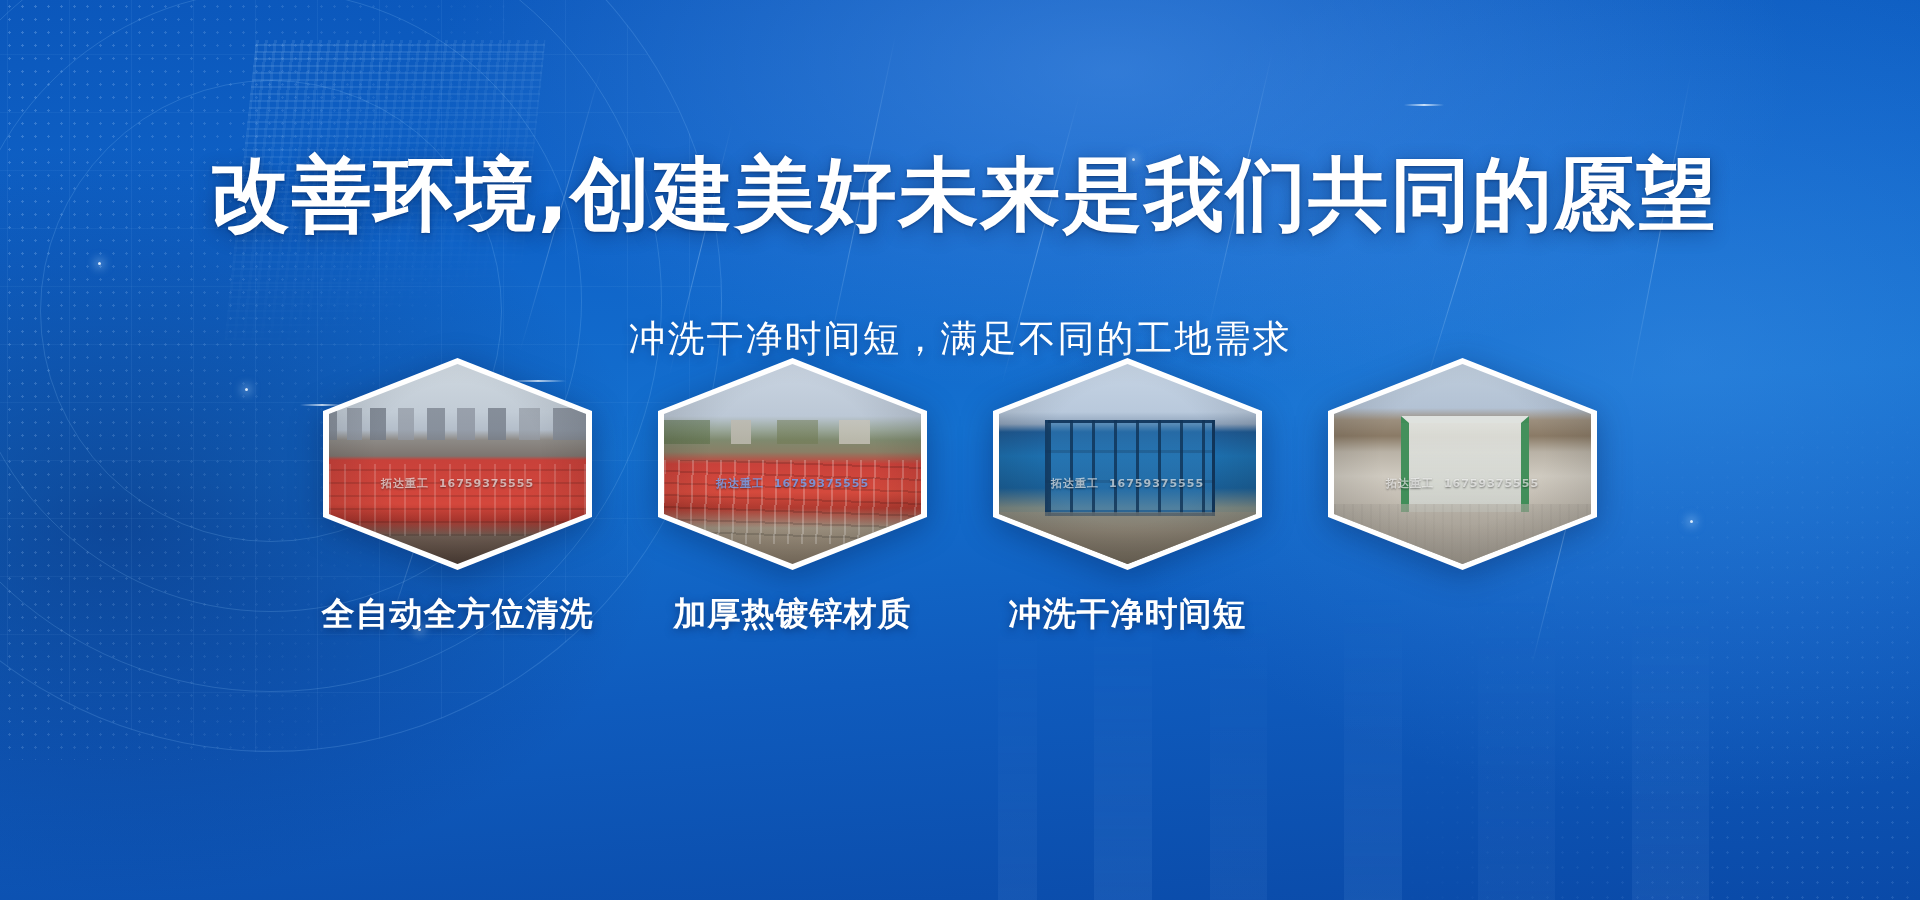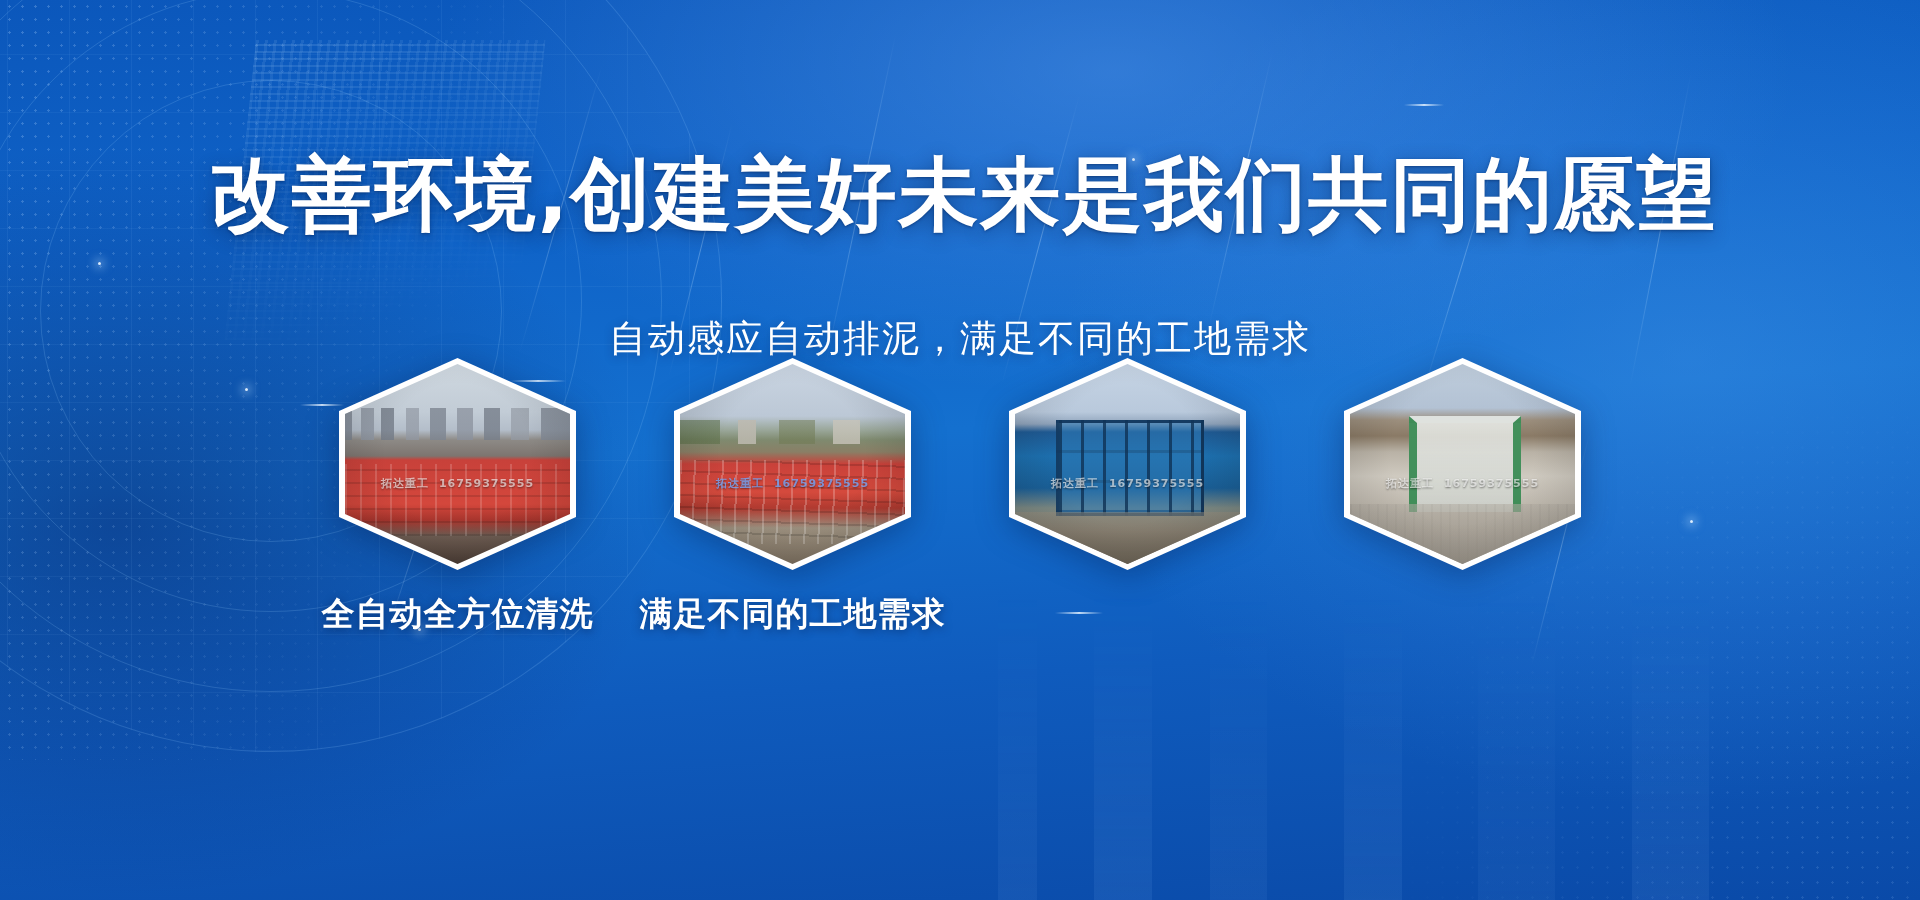--- a/index.html
+++ b/index.html
@@ -128,21 +128,21 @@
   
   .features{
     position:absolute;left:0;right:0;top:358px;
     display:flex;justify-content:center;align-items:flex-start;
     gap:60px;
   }
   .feature{
     width:275px;display:flex;flex-direction:column;align-items:center;
   }
   .hex-wrap{
-    position:relative;width:237px;height:212px;
+    position:relative;width:269px;height:212px;
     filter:drop-shadow(0 6px 16px rgba(2,24,70,.38));
   }
   .hex-frame{
     position:absolute;inset:0;
     background:#ffffff;
     -webkit-clip-path:polygon(50% 0%,100% 25%,100% 75%,50% 100%,0% 75%,0% 25%);
     clip-path:polygon(50% 0%,100% 25%,100% 75%,50% 100%,0% 75%,0% 25%);
   }
   .hex-photo{
     position:absolute;left:6px;top:6px;right:6px;bottom:6px;
@@ -295,21 +295,21 @@
     <div class="sparkle-star" style="left:510px;top:380px;width:56px;"></div>
     <div class="sparkle-star" style="left:300px;top:404px;width:44px;"></div>
     <div class="sparkle-star" style="left:1055px;top:612px;width:48px;"></div>
     <div class="sparkle-star" style="left:1404px;top:104px;width:40px;"></div>
   </div>
 
   <div class="content">
 
     <div class="headline">改善环境,创建美好未来是我们共同的愿望</div>
 
-    <div class="subtitle">自动感应自动排泥，满足不同的工地需求</div>
+    <div class="subtitle">冲洗干净时间短，满足不同的工地需求</div>
 
     <div class="features">
 
       <div class="feature">
         <div class="hex-wrap">
           <div class="hex-frame"></div>
           <div class="hex-photo">
             <div class="photo-inner ph1"></div>
             <div class="hex-vignette"></div>
             <div class="watermark">
@@ -326,35 +326,36 @@
           <div class="hex-frame"></div>
           <div class="hex-photo">
             <div class="photo-inner ph2"></div>
             <div class="hex-vignette"></div>
             <div class="watermark wm-blue">
               <span>拓达重工</span>
               <span>16759375555</span>
             </div>
           </div>
         </div>
-        <div class="feature-label">满足不同的工地需求</div>
+        <div class="feature-label">加厚热镀锌材质</div>
       </div>
 
       <div class="feature">
         <div class="hex-wrap">
           <div class="hex-frame"></div>
           <div class="hex-photo">
             <div class="photo-inner ph3"></div>
             <div class="hex-vignette"></div>
             <div class="watermark">
               <span>拓达重工</span>
               <span>16759375555</span>
             </div>
           </div>
         </div>
+        <div class="feature-label">冲洗干净时间短</div>
       </div>
 
       <div class="feature">
         <div class="hex-wrap">
           <div class="hex-frame"></div>
           <div class="hex-photo">
             <div class="photo-inner ph4"></div>
             <div class="hex-vignette"></div>
             <div class="watermark">
               <span>拓达重工</span>

